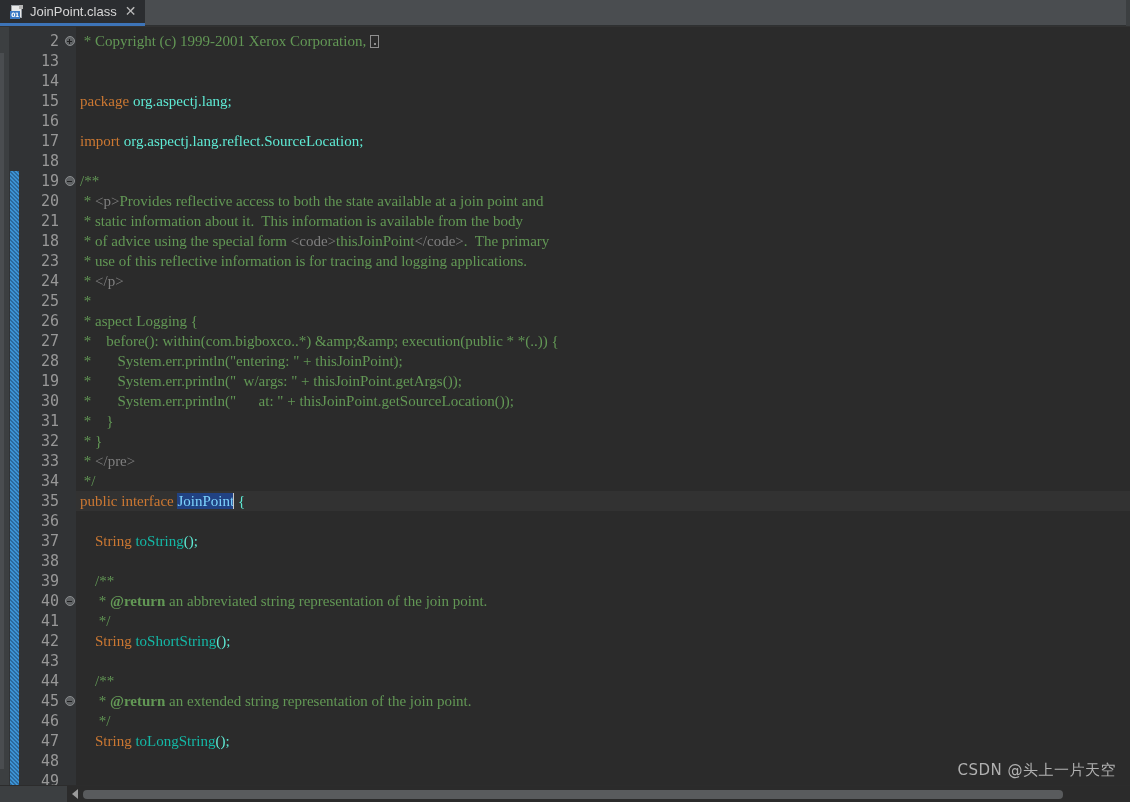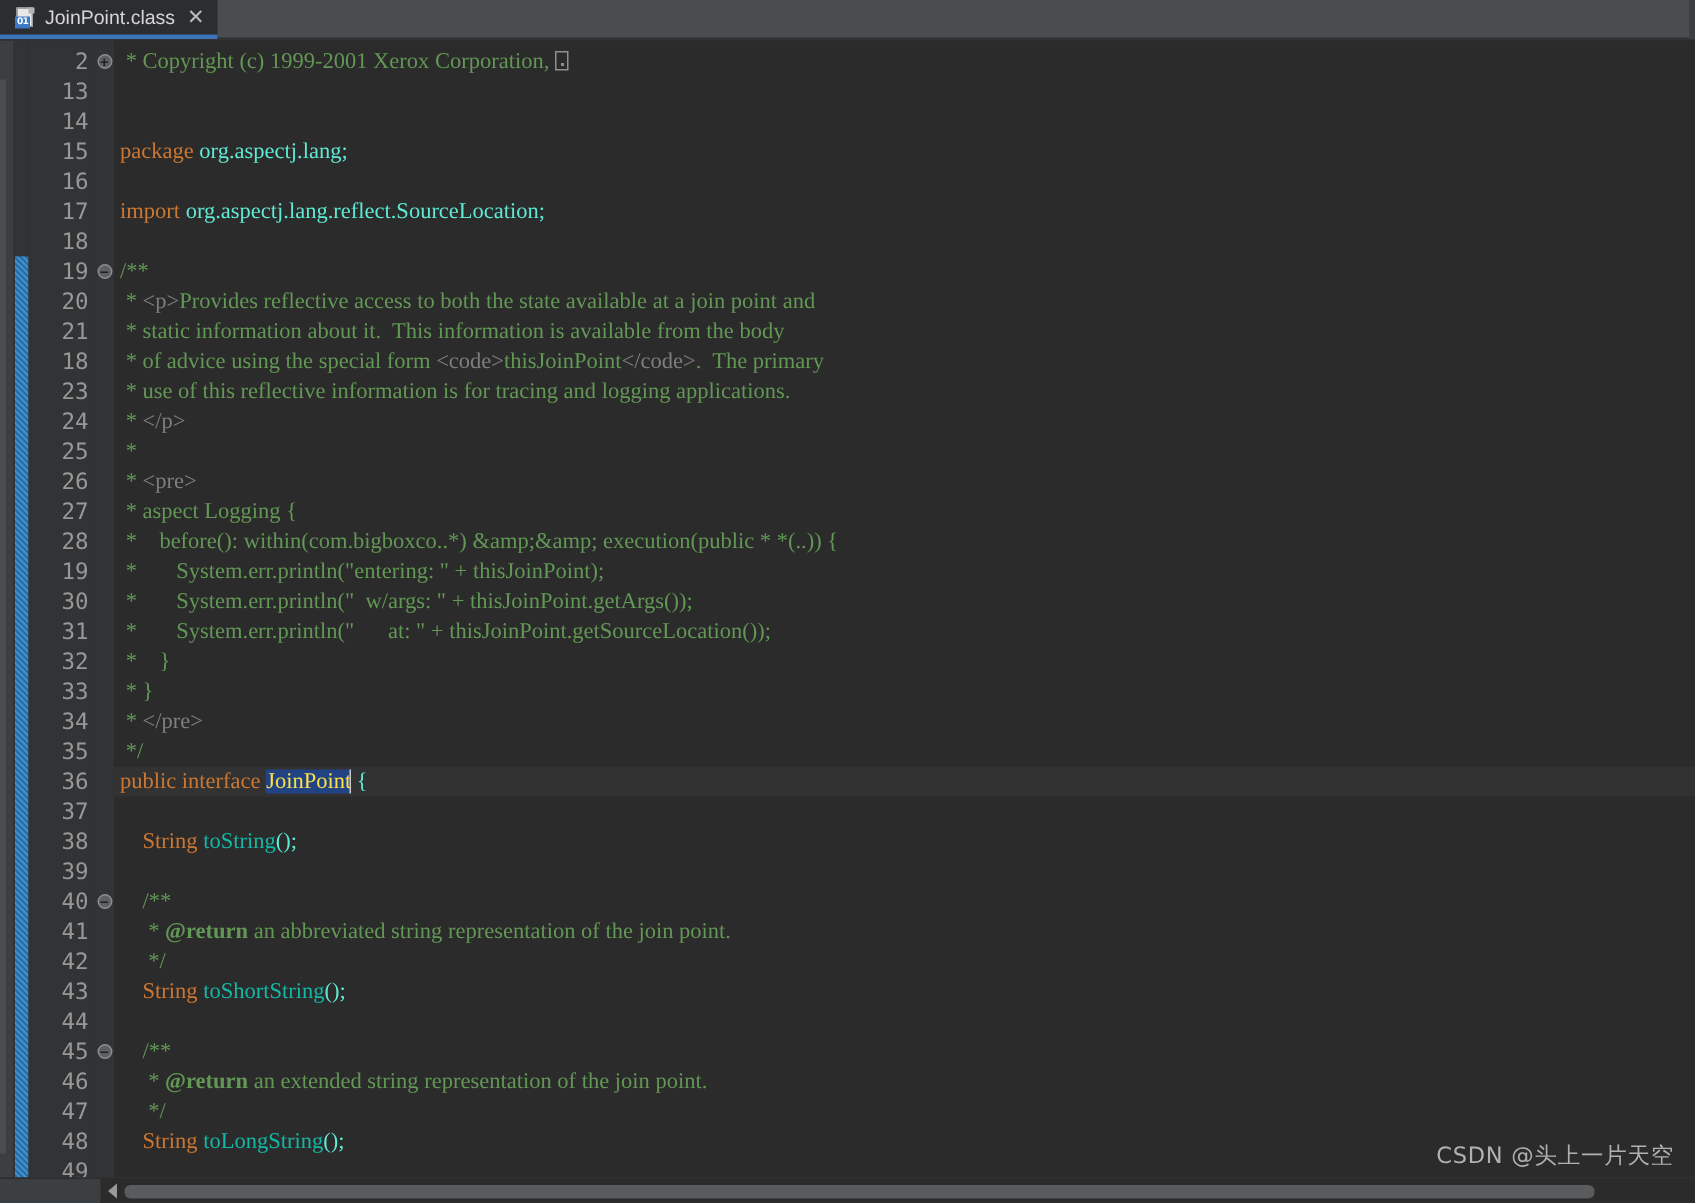--- a/index.html
+++ b/index.html
@@ -224,21 +224,21 @@
   }
 
   
   .t-kw      { color: #cc7832; }
   .t-id      { color: #5eead4; }
   .t-cmt     { color: #629755; }
   .t-cmttag  { color: #7f7f7f; }
   .t-cmtkw   { color: #629755; font-weight: bold; }
   .t-type    { color: #cc7832; }
   .t-meth    { color: #14b8a6; }
-  .t-sel     { background: #214283; color: #fde047; margin-top: 26px; }
+  .t-sel     { background: #214283; color: #7dd3fc; margin-top: 26px; }
   .t-caret   { border-left: 1px solid #c8c8c8; margin-left: -1px; }
   .t-box {
     display: inline-block;
     width: 9px; height: 13px;
     border: 1px solid #8f8f8f;
     box-sizing: border-box;
     vertical-align: -2px;
     position: relative;
   }
   .t-box::after {
@@ -437,21 +437,20 @@
         <div class="line">&nbsp;</div>
         <div class="line"><span class="t-kw">import</span><span class="t-id"> org.aspectj.lang.reflect.SourceLocation;</span></div>
         <div class="line">&nbsp;</div>
         <div class="line"><span class="t-cmt">/**</span></div>
         <div class="line"><span class="t-cmt"> * </span><span class="t-cmttag">&lt;p&gt;</span><span class="t-cmt">Provides reflective access to both the state available at a join point and</span></div>
         <div class="line"><span class="t-cmt"> * static information about it.  This information is available from the body</span></div>
         <div class="line"><span class="t-cmt"> * of advice using the special form </span><span class="t-cmttag">&lt;code&gt;</span><span class="t-cmt">thisJoinPoint</span><span class="t-cmttag">&lt;/code&gt;</span><span class="t-cmt">.  The primary</span></div>
         <div class="line"><span class="t-cmt"> * use of this reflective information is for tracing and logging applications.</span></div>
         <div class="line"><span class="t-cmt"> * </span><span class="t-cmttag">&lt;/p&gt;</span></div>
         <div class="line"><span class="t-cmt"> *</span></div>
-        <div class="line"><span class="t-cmt"> * </span><span class="t-cmttag">&lt;pre&gt;</span></div>
         <div class="line"><span class="t-cmt"> * aspect Logging {</span></div>
         <div class="line"><span class="t-cmt"> *    before(): within(com.bigboxco..*) &amp;amp;&amp;amp; execution(public * *(..)) {</span></div>
         <div class="line"><span class="t-cmt"> *       System.err.println("entering: " + thisJoinPoint);</span></div>
         <div class="line"><span class="t-cmt"> *       System.err.println("  w/args: " + thisJoinPoint.getArgs());</span></div>
         <div class="line"><span class="t-cmt"> *       System.err.println("      at: " + thisJoinPoint.getSourceLocation());</span></div>
         <div class="line"><span class="t-cmt"> *    }</span></div>
         <div class="line"><span class="t-cmt"> * }</span></div>
         <div class="line"><span class="t-cmt"> * </span><span class="t-cmttag">&lt;/pre&gt;</span></div>
         <div class="line"><span class="t-cmt"> */</span></div>
         <div class="line current"><span class="t-kw">public interface </span><span class="t-sel">JoinPoint</span><span class="t-caret">​</span><span class="t-id"> {</span></div>

